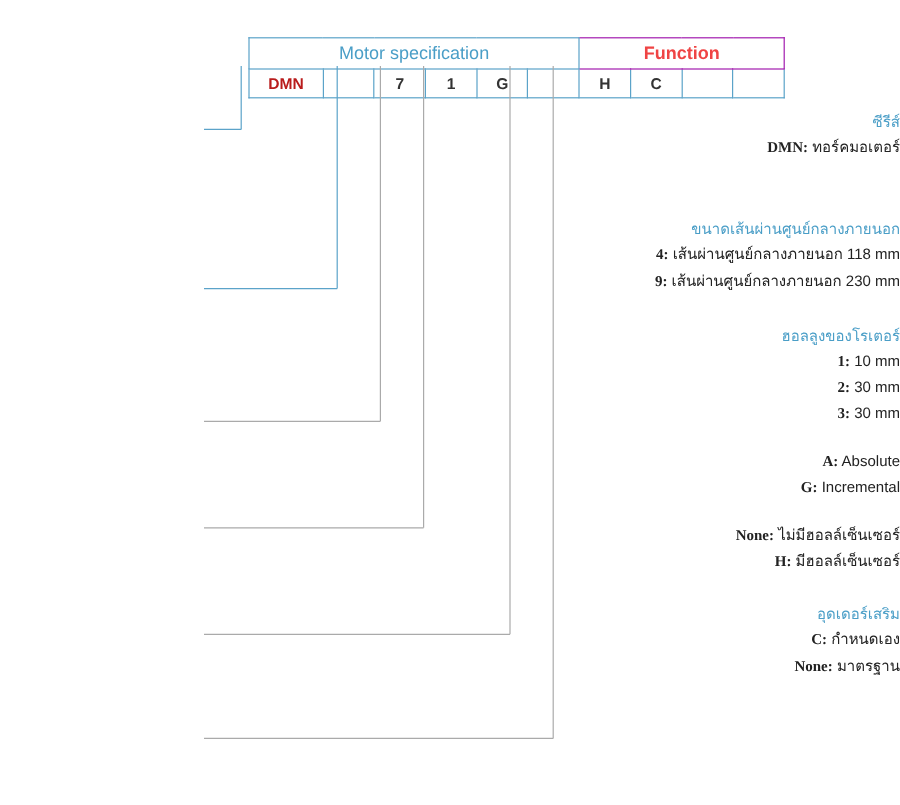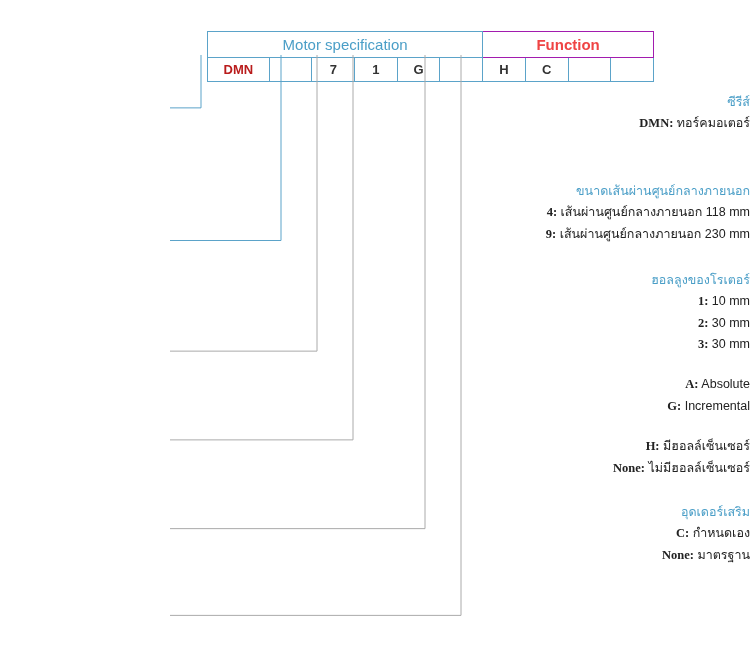--- a/index.html
+++ b/index.html
@@ -135,26 +135,26 @@
         <div class="sec-line">
           <b>G:</b>
           <span>Incremental</span>
         </div>
       </div>
 
       <div style="height:10px;"></div>
 
       <div class="sec">
         <div class="sec-line">
+          <b>None:</b>
+          <span>ไม่มีฮอลล์เซ็นเซอร์</span>
+        </div>
+        <div class="sec-line">
           <b>H:</b>
           <span>มีฮอลล์เซ็นเซอร์</span>
-        </div>
-        <div class="sec-line">
-          <b>None:</b>
-          <span>ไม่มีฮอลล์เซ็นเซอร์</span>
         </div>
       </div>
 
       <div style="height:8px;"></div>
 
       <div class="sec">
         <div class="sec-title">อุดเดอร์เสริม</div>
         <div class="sec-line">
           <b>C:</b>
           <span>กำหนดเอง</span>

